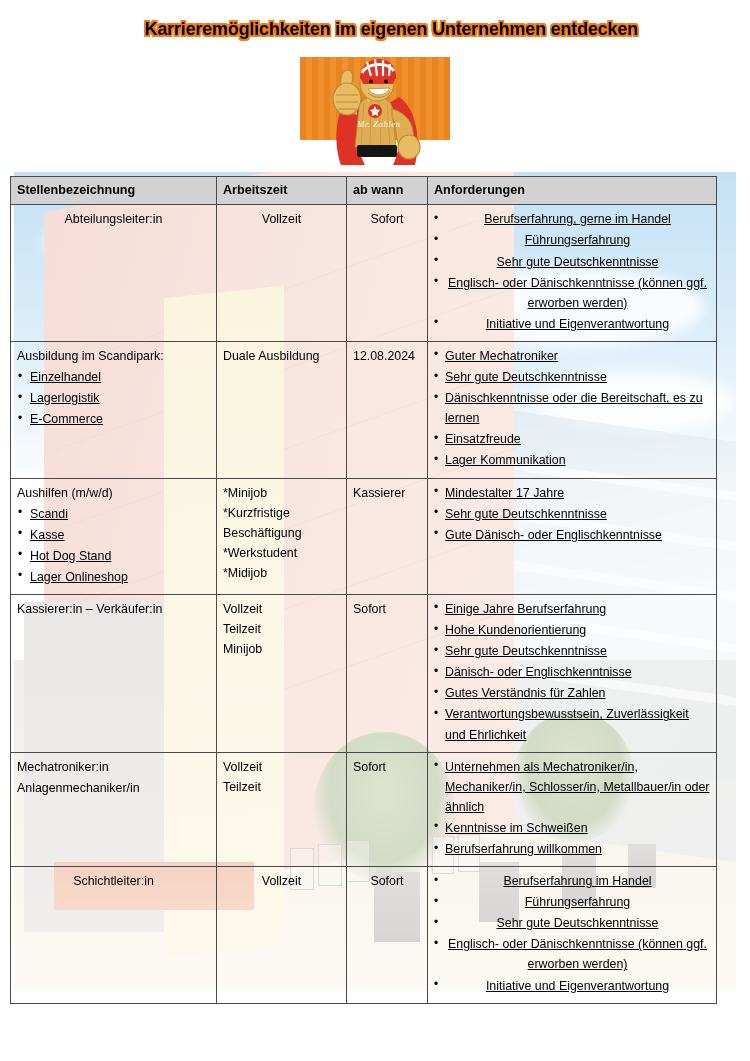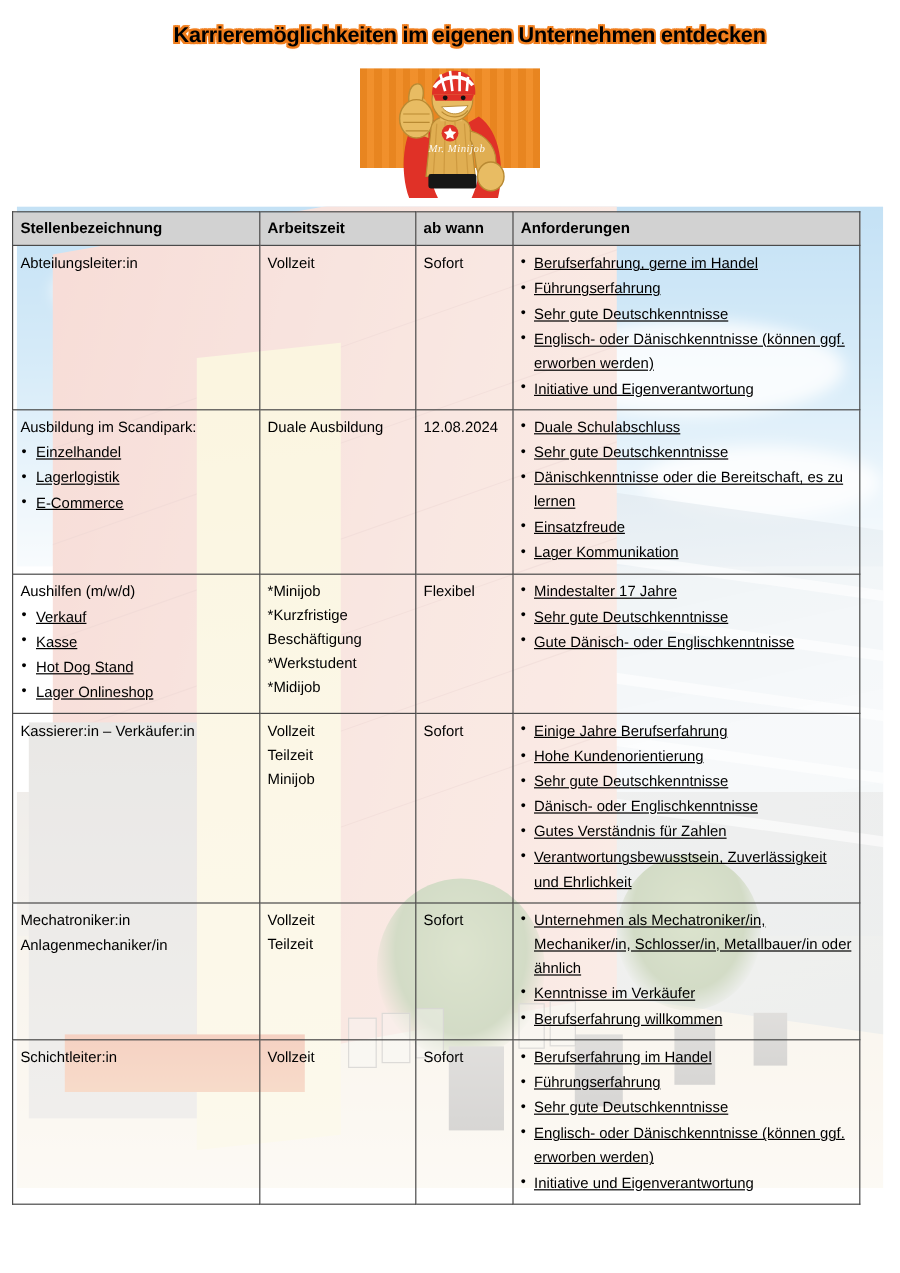--- a/index.html
+++ b/index.html
@@ -210,26 +210,26 @@
     left: 0; top: -0.5px;
     font-size: 12px;
   }
   ul.bullets.indent li { padding-left: 13px; }
   ul.bullets.indent li::before { left: 1px; }
 
   .plain-lines div { margin: 0; }
   .title-line { margin-bottom: 1px; }
 
   
-  tr.r0 td { height: 105px; }
+  tr.r0 td { height: 105px; text-align: center; }
   tr.r1 td { height: 103px; }
   tr.r2 td { height: 85px; }
   tr.r3 td { height: 120px; }
   tr.r4 td { height: 100px; }
-  tr.r5 td { height: 117px; }
+  tr.r5 td { height: 117px; text-align: center; }
 </style>
 </head>
 <body>
 
 <div id="bg-photo">
   <div class="bg-sky"></div>
   <div class="bg-cloud" style="left:30px;top:40px;width:180px;height:60px;"></div>
   <div class="bg-cloud" style="left:230px;top:15px;width:240px;height:70px;"></div>
   <div class="bg-cloud" style="left:430px;top:95px;width:260px;height:80px;"></div>
   <div class="bg-cloud" style="left:520px;top:200px;width:200px;height:60px;"></div>
@@ -310,21 +310,21 @@
 
     <path d="M66 22 L100 22 L98 27 L68 27 Z" fill="#E03127"></path>
 
     <circle cx="76" cy="24.5" r="2" fill="#111"></circle>
     <circle cx="91" cy="24.5" r="2" fill="#111"></circle>
 
     <path d="M73 32 C79 40, 90 40, 95 31 Z" fill="#ffffff" stroke="#B98A33" stroke-width="0.8"></path>
 
     <path d="M73 36 C79 42, 90 42, 95 35" stroke="#B98A33" stroke-width="1" fill="none"></path>
   </svg>
-  <div class="mascot-sig">Mr. Minijob</div>
+  <div class="mascot-sig">Mr. Zahlen</div>
 </div>
 
 <div id="table-wrap">
   <table class="jobs">
     <colgroup>
       <col class="col-1">
         <col class="col-2">
         <col class="col-3">
         <col class="col-4">
     </colgroup>
@@ -371,49 +371,49 @@
           <td>
             <div class="plain-lines">
               <div>Duale Ausbildung</div>
             </div>
           </td>
           <td>
             <div>12.08.2024</div>
           </td>
           <td>
             <ul class="bullets">
-              <li>Duale Schulabschluss</li>
+              <li>Guter Mechatroniker</li>
               <li>Sehr gute Deutschkenntnisse</li>
               <li> Dänischkenntnisse oder die Bereitschaft, es zu lernen</li>
               <li> Einsatzfreude</li>
               <li>Lager Kommunikation</li>
             </ul>
           </td>
         </tr>
         <tr class="r2 sky-row-soft">
           <td>
             <div class="title-line">Aushilfen (m/w/d)</div>
             <ul class="bullets indent">
-              <li>Verkauf</li>
+              <li>Scandi</li>
               <li>Kasse</li>
               <li>Hot Dog Stand</li>
               <li>Lager Onlineshop</li>
             </ul>
           </td>
           <td>
             <div class="plain-lines">
               <div>*Minijob</div>
               <div>*Kurzfristige</div>
               <div> Beschäftigung</div>
               <div>*Werkstudent</div>
               <div>*Midijob</div>
             </div>
           </td>
           <td>
-            <div>Flexibel</div>
+            <div>Kassierer</div>
           </td>
           <td>
             <ul class="bullets">
               <li>Mindestalter 17 Jahre</li>
               <li>Sehr gute Deutschkenntnisse</li>
               <li>Gute Dänisch- oder Englischkenntnisse</li>
             </ul>
           </td>
         </tr>
         <tr class="r3">
@@ -451,21 +451,21 @@
               <div>Vollzeit</div>
               <div>Teilzeit</div>
             </div>
           </td>
           <td>
             <div>Sofort</div>
           </td>
           <td>
             <ul class="bullets">
               <li>Unternehmen als Mechatroniker/in, Mechaniker/in, Schlosser/in, Metallbauer/in oder ähnlich</li>
-              <li>Kenntnisse im Verkäufer</li>
+              <li>Kenntnisse im Schweißen</li>
               <li>Berufserfahrung willkommen</li>
             </ul>
           </td>
         </tr>
         <tr class="r5">
           <td>
             <div class="title-line">Schichtleiter:in</div>
           </td>
           <td>
             <div class="plain-lines">

